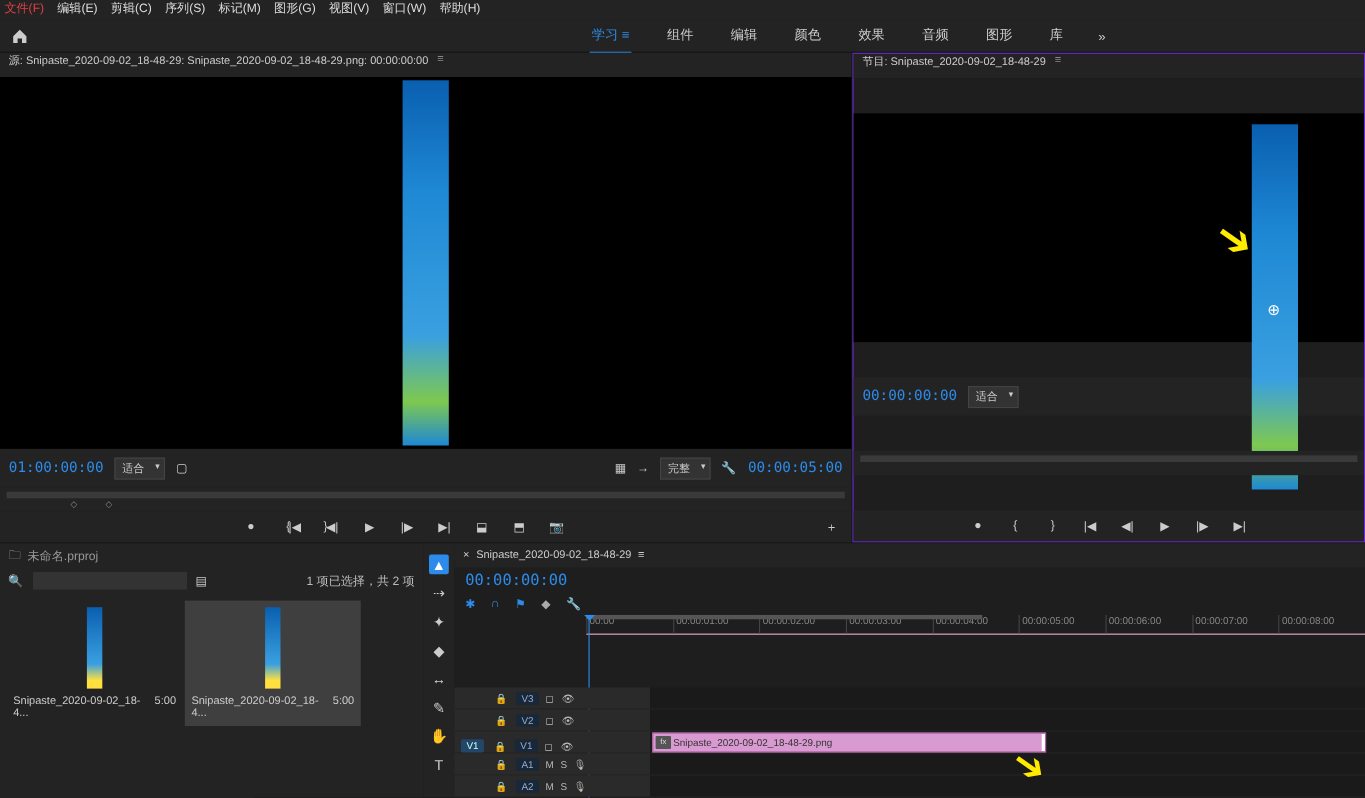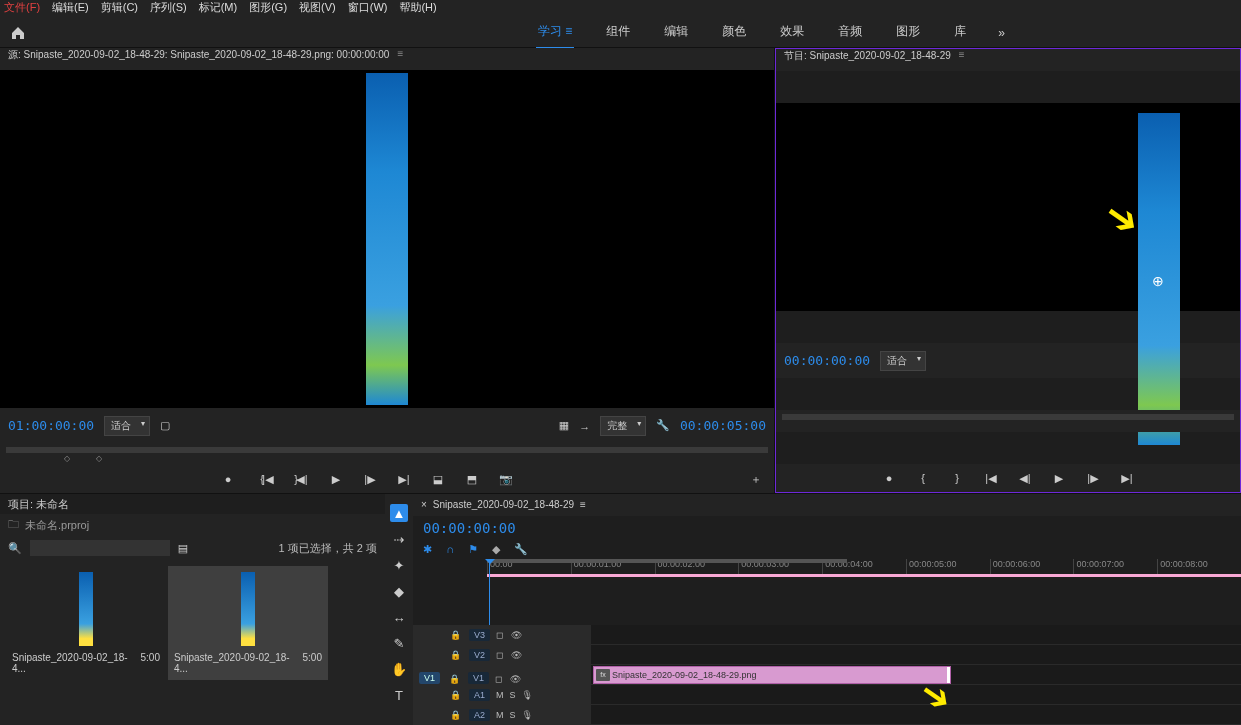--- a/index.html
+++ b/index.html
@@ -62,21 +62,21 @@
 
 .timeline-panel { flex: 1; background: #1e1e1e; display: flex; }
 .tools-col { width: 28px; background: #232323; display: flex; flex-direction: column; align-items: center; gap: 8px; padding-top: 10px; }
 .tool-btn { width: 18px; height: 18px; color: #ccc; display: flex; align-items: center; justify-content: center; font-size: 13px; }
 .tool-btn.active { background: #2d8ceb; color: #fff; border-radius: 2px; }
 
 .timeline-body { flex: 1; display: flex; flex-direction: column; }
 .tl-head { height: 22px; display: flex; align-items: center; padding: 0 8px; gap: 6px; font-size: 10px; background: #232323; }
 .tl-timecode { color: #2d8ceb; font-family: monospace; font-size: 14px; padding: 4px 10px; }
 .tl-toolbar { height: 20px; display: flex; align-items: center; padding: 0 10px; gap: 14px; color: #aaa; }
-.tl-ruler { height: 18px; background: #1e1e1e; position: relative; border-bottom: 3px solid #f9a8d4; margin-left: 74px; display: flex; }
+.tl-ruler { height: 18px; background: #1e1e1e; position: relative; border-bottom: 1px solid #f9a8d4; margin-left: 120px; display: flex; }
 .tl-tick { flex: 1; color: #888; font-size: 9px; border-left: 1px solid #444; padding-left: 2px; }
 .tl-playhead { position: absolute; left: 2px; top: 0; width: 0; height: 180px; border-left: 1px solid #2d8ceb; }
 .tl-playhead::before { content: ""; position: absolute; top: 0; left: -5px; border: 5px solid transparent; border-top-color: #2d8ceb; }
 .tl-work { position: absolute; left: 0; top: 0; height: 4px; width: 360px; background: #555; }
 
 .tl-tracks { flex: 1; position: relative; }
 .track-row { height: 20px; display: flex; align-items: center; border-bottom: 1px solid #2a2a2a; }
 .track-head { width: 178px; display: flex; align-items: center; gap: 6px; padding-left: 36px; background: #2a2a2a; height: 100%; font-size: 9px; color: #bbb; }
 .track-head .lock, .track-head .eye { width: 14px; text-align: center; }
 .track-tag { background: #182838; color: #9ac; padding: 1px 5px; font-size: 9px; border-radius: 2px; }
@@ -196,21 +196,20 @@
       <span class="tbtn">▶</span>
       <span class="tbtn">|▶</span>
       <span class="tbtn">▶|</span>
     </div>
   </div>
 </div>
 
 <div class="bottom-area">
 
   <div class="project-panel">
-    <div class="proj-head">项目: 未命名</div>
     <div class="proj-crumb">
       <span>🗀</span>
       <span>未命名.prproj</span>
     </div>
     <div class="proj-search">
       <span>🔍</span>
       <input style="">
       <span>▤</span>
       <span class="proj-count">1 项已选择，共 2 项</span>
     </div>

